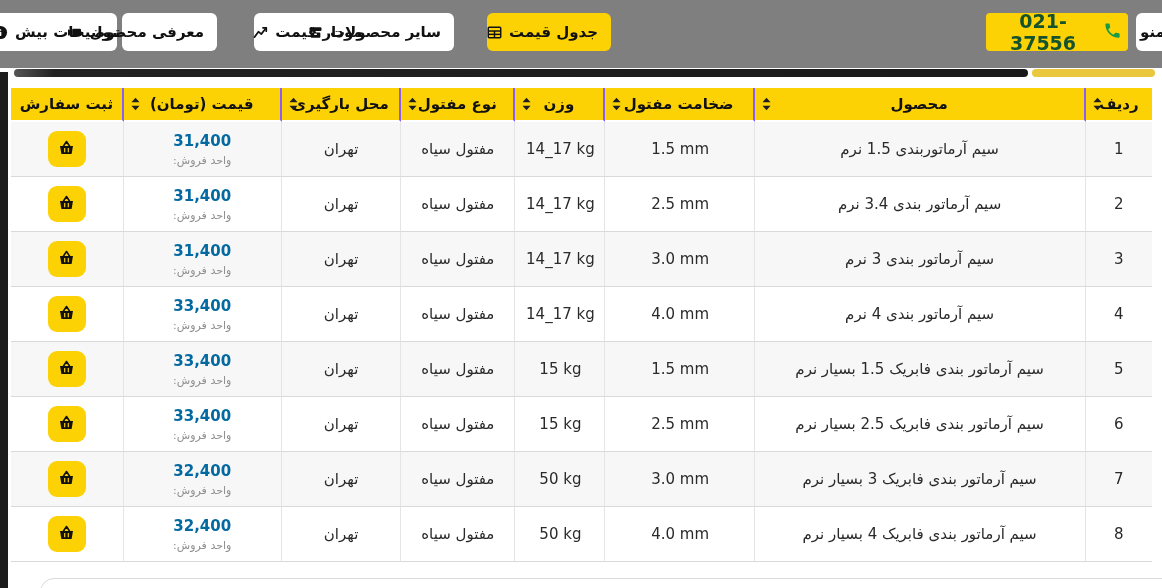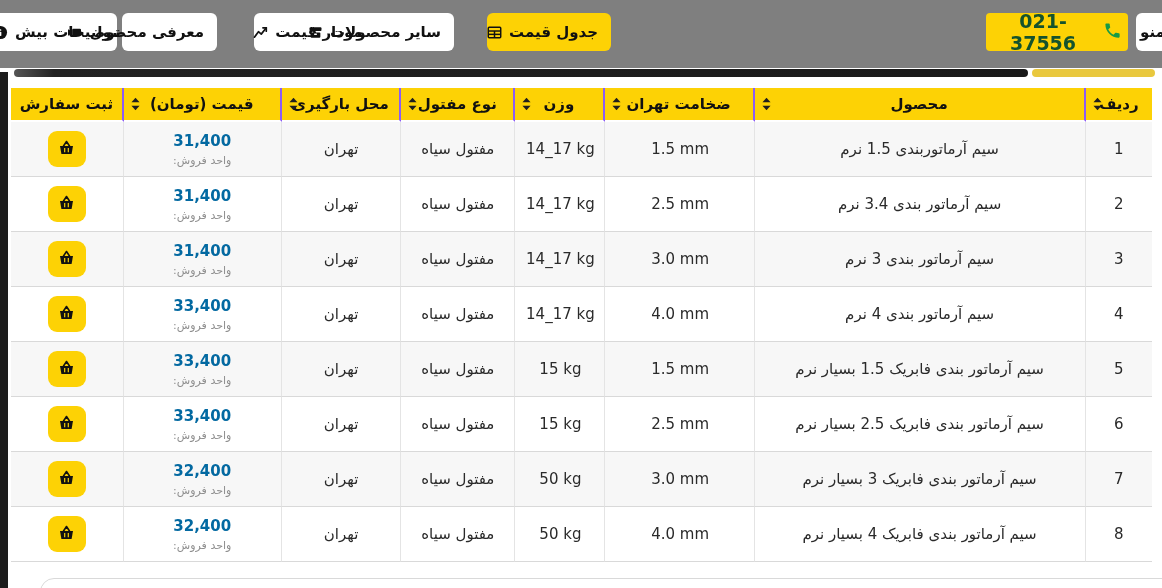--- a/index.html
+++ b/index.html
@@ -141,21 +141,21 @@
     <thead>
       <tr>
         <th><span>ردیف</span><span class="sort-ic"><svg width="9" height="13" viewBox="0 0 10 14">
                 <polygon points="5,0 9.5,5 0.5,5" fill="#1f1f1f"></polygon>
                 <polygon points="0.5,9 9.5,9 5,14" fill="#1f1f1f"></polygon>
               </svg></span></th>
         <th><span>محصول</span><span class="sort-ic"><svg width="9" height="13" viewBox="0 0 10 14">
                 <polygon points="5,0 9.5,5 0.5,5" fill="#1f1f1f"></polygon>
                 <polygon points="0.5,9 9.5,9 5,14" fill="#1f1f1f"></polygon>
               </svg></span></th>
-        <th><span>ضخامت تهران</span><span class="sort-ic"><svg width="9" height="13" viewBox="0 0 10 14">
+        <th><span>ضخامت مفتول</span><span class="sort-ic"><svg width="9" height="13" viewBox="0 0 10 14">
                 <polygon points="5,0 9.5,5 0.5,5" fill="#1f1f1f"></polygon>
                 <polygon points="0.5,9 9.5,9 5,14" fill="#1f1f1f"></polygon>
               </svg></span></th>
         <th><span>وزن</span><span class="sort-ic"><svg width="9" height="13" viewBox="0 0 10 14">
                 <polygon points="5,0 9.5,5 0.5,5" fill="#1f1f1f"></polygon>
                 <polygon points="0.5,9 9.5,9 5,14" fill="#1f1f1f"></polygon>
               </svg></span></th>
         <th><span>نوع مفتول</span><span class="sort-ic"><svg width="9" height="13" viewBox="0 0 10 14">
                 <polygon points="5,0 9.5,5 0.5,5" fill="#1f1f1f"></polygon>
                 <polygon points="0.5,9 9.5,9 5,14" fill="#1f1f1f"></polygon>

